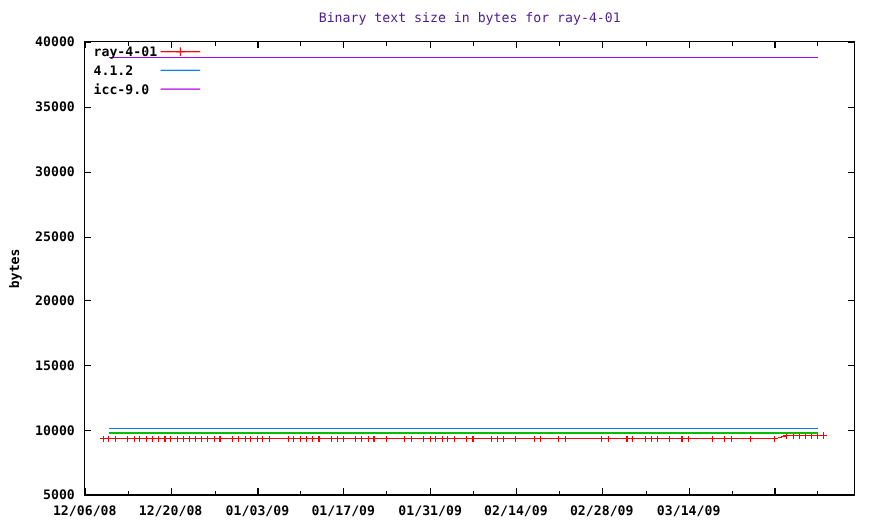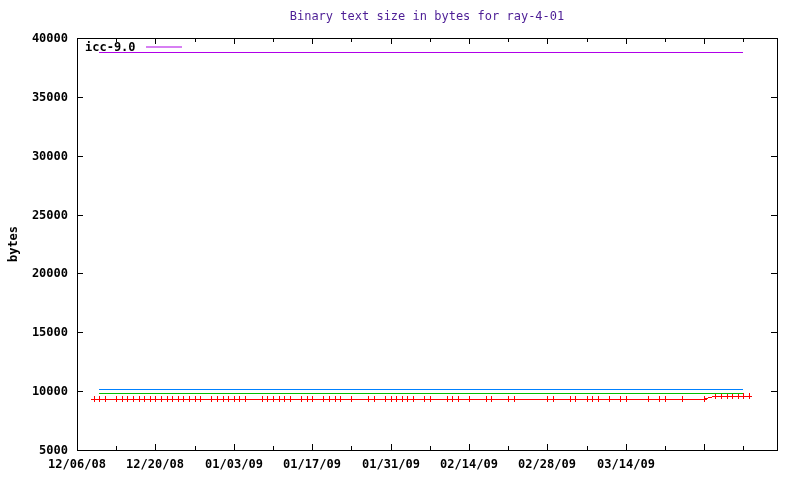--- a/index.html
+++ b/index.html
@@ -92,20 +92,37 @@
       <path d="M743.5 450V446M743.5 38V42" stroke="#000000" shape-rendering="crispEdges"></path>
       <polyline points="93.8,399.0 99.4,399.0 105.0,399.0 116.2,399.0 121.8,399.0 127.4,399.0 133.0,399.0 138.6,399.0 144.2,399.0 149.8,399.0 155.4,399.0 161.0,399.0 166.6,399.0 172.2,399.0 177.8,399.0 183.4,399.0 189.0,399.0 194.6,399.0 200.2,399.0 211.4,399.0 217.0,399.0 222.6,399.0 228.2,399.0 233.8,399.0 239.4,399.0 245.0,399.0 261.8,399.0 267.4,399.0 273.0,399.0 278.6,399.0 284.2,399.0 289.8,399.0 301.0,399.0 306.6,399.0 312.2,399.0 323.4,399.0 329.0,399.0 334.6,399.0 340.2,399.0 351.4,399.0 368.2,399.0 373.8,399.0 385.0,399.0 390.6,399.0 396.2,399.0 401.8,399.0 407.4,399.0 413.0,399.0 424.2,399.0 429.8,399.0 446.6,399.0 452.2,399.0 457.8,399.0 469.0,399.0 485.8,399.0 491.4,399.0 508.2,399.0 513.8,399.0 547.4,399.0 553.0,399.0 569.8,399.0 575.4,399.0 586.6,399.0 592.2,399.0 597.8,399.0 609.0,399.0 620.2,399.0 625.8,399.0 648.2,399.0 659.4,399.0 665.0,399.0 681.8,399.0 704.2,399.0 715.4,396.0 721.0,396.0 726.6,396.0 732.2,396.0 737.8,396.0 743.4,396.0 749.0,396.0" fill="none" stroke="#ff0000" stroke-width="1" shape-rendering="crispEdges"></polyline>
       <path d="M91 399H97M94 396V402M96 399H102M99 396V402M102 399H108M105 396V402M113 399H119M116 396V402M119 399H125M122 396V402M124 399H130M127 396V402M130 399H136M133 396V402M136 399H142M139 396V402M141 399H147M144 396V402M147 399H153M150 396V402M152 399H158M155 396V402M158 399H164M161 396V402M164 399H170M167 396V402M169 399H175M172 396V402M175 399H181M178 396V402M180 399H186M183 396V402M186 399H192M189 396V402M192 399H198M195 396V402M197 399H203M200 396V402M208 399H214M211 396V402M214 399H220M217 396V402M220 399H226M223 396V402M225 399H231M228 396V402M231 399H237M234 396V402M236 399H242M239 396V402M242 399H248M245 396V402M259 399H265M262 396V402M264 399H270M267 396V402M270 399H276M273 396V402M276 399H282M279 396V402M281 399H287M284 396V402M287 399H293M290 396V402M298 399H304M301 396V402M304 399H310M307 396V402M309 399H315M312 396V402M320 399H326M323 396V402M326 399H332M329 396V402M332 399H338M335 396V402M337 399H343M340 396V402M348 399H354M351 396V402M365 399H371M368 396V402M371 399H377M374 396V402M382 399H388M385 396V402M388 399H394M391 396V402M393 399H399M396 396V402M399 399H405M402 396V402M404 399H410M407 396V402M410 399H416M413 396V402M421 399H427M424 396V402M427 399H433M430 396V402M444 399H450M447 396V402M449 399H455M452 396V402M455 399H461M458 396V402M466 399H472M469 396V402M483 399H489M486 396V402M488 399H494M491 396V402M505 399H511M508 396V402M511 399H517M514 396V402M544 399H550M547 396V402M550 399H556M553 396V402M567 399H573M570 396V402M572 399H578M575 396V402M584 399H590M587 396V402M589 399H595M592 396V402M595 399H601M598 396V402M606 399H612M609 396V402M617 399H623M620 396V402M623 399H629M626 396V402M645 399H651M648 396V402M656 399H662M659 396V402M662 399H668M665 396V402M679 399H685M682 396V402M701 399H707M704 396V402M712 396H718M715 393V399M718 396H724M721 393V399M724 396H730M727 393V399M729 396H735M732 393V399M735 396H741M738 393V399M740 396H746M743 393V399M746 396H752M749 393V399" stroke="#ff0000" fill="none" stroke-width="1" shape-rendering="crispEdges"></path>
       <line x1="99.4" y1="393.5" x2="743.4" y2="393.5" stroke="#00c000" stroke-width="1.2" shape-rendering="crispEdges"></line>
       <line x1="99.4" y1="389.5" x2="743.4" y2="389.5" stroke="#0080ff" stroke-width="1.2" shape-rendering="crispEdges"></line>
       <line x1="99.4" y1="52.5" x2="743.4" y2="52.5" stroke="#b000e8" stroke-width="1.2" shape-rendering="crispEdges"></line>
     </svg>
 
   <div class="legend">
     <div class="lrow">
+      <span class="llabel">ray-4-01</span>
+      <span class="lsample">
+          <svg width="38" height="10">
+            <line x1="1" y1="5" x2="37" y2="5" stroke="#ff0000" stroke-width="1.2"></line>
+            <path d="M15 5H23M19 1V9" stroke="#ff0000" fill="none" stroke-width="1"></path>
+          </svg>
+        </span>
+    </div>
+    <div class="lrow">
+      <span class="llabel">4.1.2</span>
+      <span class="lsample">
+          <svg width="38" height="10">
+            <line x1="1" y1="5" x2="37" y2="5" stroke="#0080ff" stroke-width="1.2"></line>
+          </svg>
+        </span>
+    </div>
+    <div class="lrow">
       <span class="llabel">icc-9.0</span>
       <span class="lsample">
           <svg width="38" height="10">
             <line x1="1" y1="5" x2="37" y2="5" stroke="#b000e8" stroke-width="1.2"></line>
           </svg>
         </span>
     </div>
   </div>
 
 </div>

